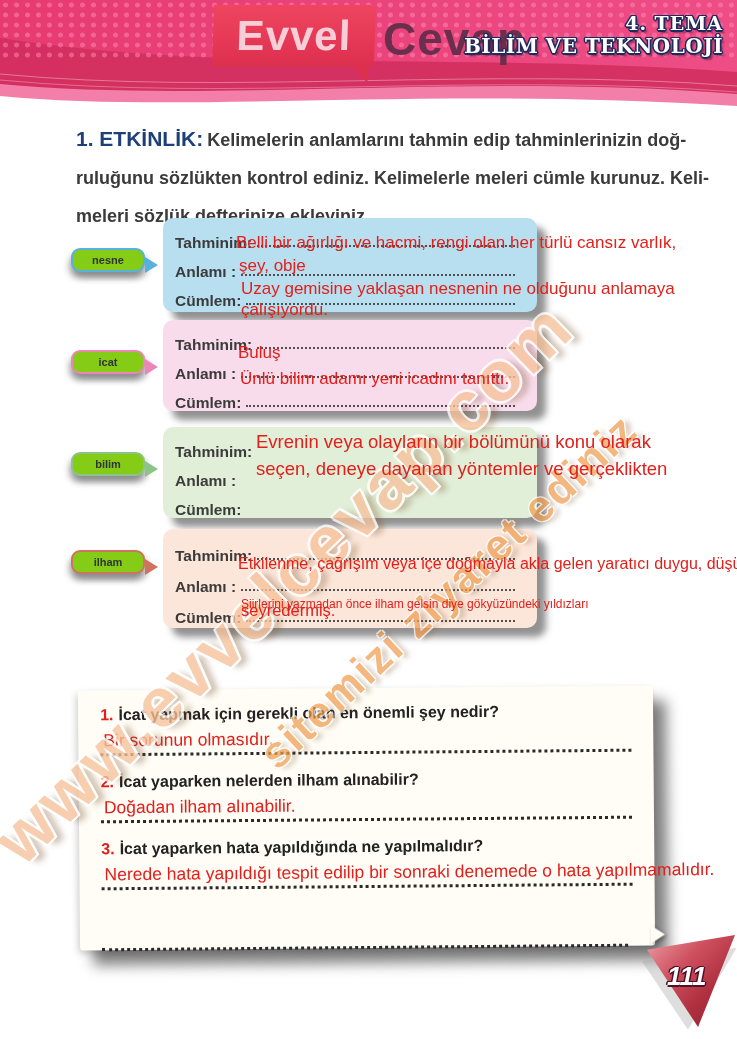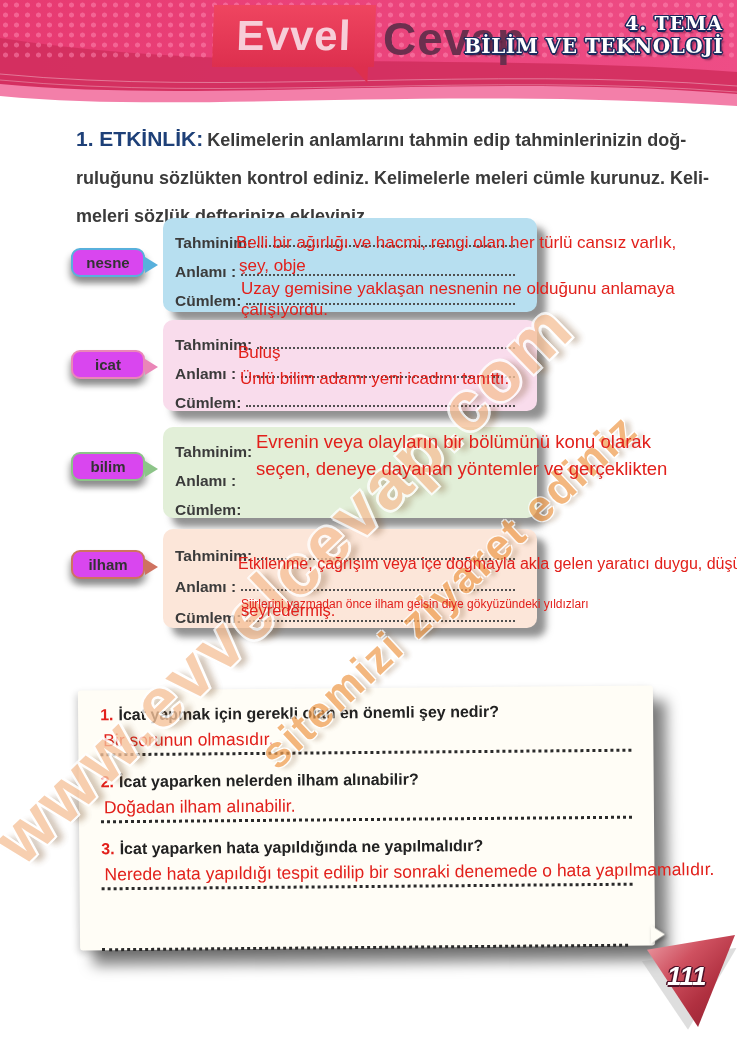--- a/index.html
+++ b/index.html
@@ -46,22 +46,22 @@
     box-shadow:9px 9px 7px rgba(55,55,55,.55);padding:5px 20px 0 12px;box-sizing:border-box;z-index:1;}
   .panel-nesne{top:218px;height:94px;background:#b7dff0;}
   .panel-icat {top:320px;height:91px;background:#f9dcec;}
   .panel-bilim{top:427px;height:91px;background:#e2efd8;}
   .panel-ilham{top:529px;height:99px;background:#fce6d9;}
   .prow{display:flex;align-items:flex-end;height:29px;font-size:15.5px;font-weight:bold;color:#3b3b3b;}
   .panel-ilham .prow{height:31px;}
   .pdots{flex:1;border-bottom:2px dotted #4f4f4f;margin:0 2px 5px 5px;}
 
   
-  .chip{position:absolute;left:71px;width:70px;padding:4px 0;background:#d946ef;border-radius:9px;
-    text-align:center;font-weight:bold;font-size:15px;color:#333;z-index:2;
+  .chip{position:absolute;left:71px;width:70px;padding:4px 0;background:#84cc16;border-radius:9px;
+    text-align:center;font-weight:bold;font-size:11px;color:#333;z-index:2;
     box-shadow:-2px 6px 6px rgba(0,0,0,.3),3px 6px 6px rgba(0,0,0,.22);}
   .chip::after{content:"";position:absolute;right:-15px;top:7px;width:0;height:0;
     border-top:8px solid transparent;border-bottom:8px solid transparent;}
   .chip-nesne{border:2.5px solid #58b0dc;top:248px;}  .chip-nesne::after{border-left:13px solid #58b0dc;}
   .chip-icat {border:2.5px solid #ea86b8;top:350px;}  .chip-icat::after {border-left:13px solid #ea86b8;}
   .chip-bilim{border:2.5px solid #8cc488;top:452px;}  .chip-bilim::after{border-left:13px solid #8cc488;}
   .chip-ilham{border:2.5px solid #cf7260;top:550px;}  .chip-ilham::after{border-left:13px solid #cf7260;}
 
   
   .red{position:absolute;color:#e2201b;font-size:17px;white-space:nowrap;z-index:6;}

